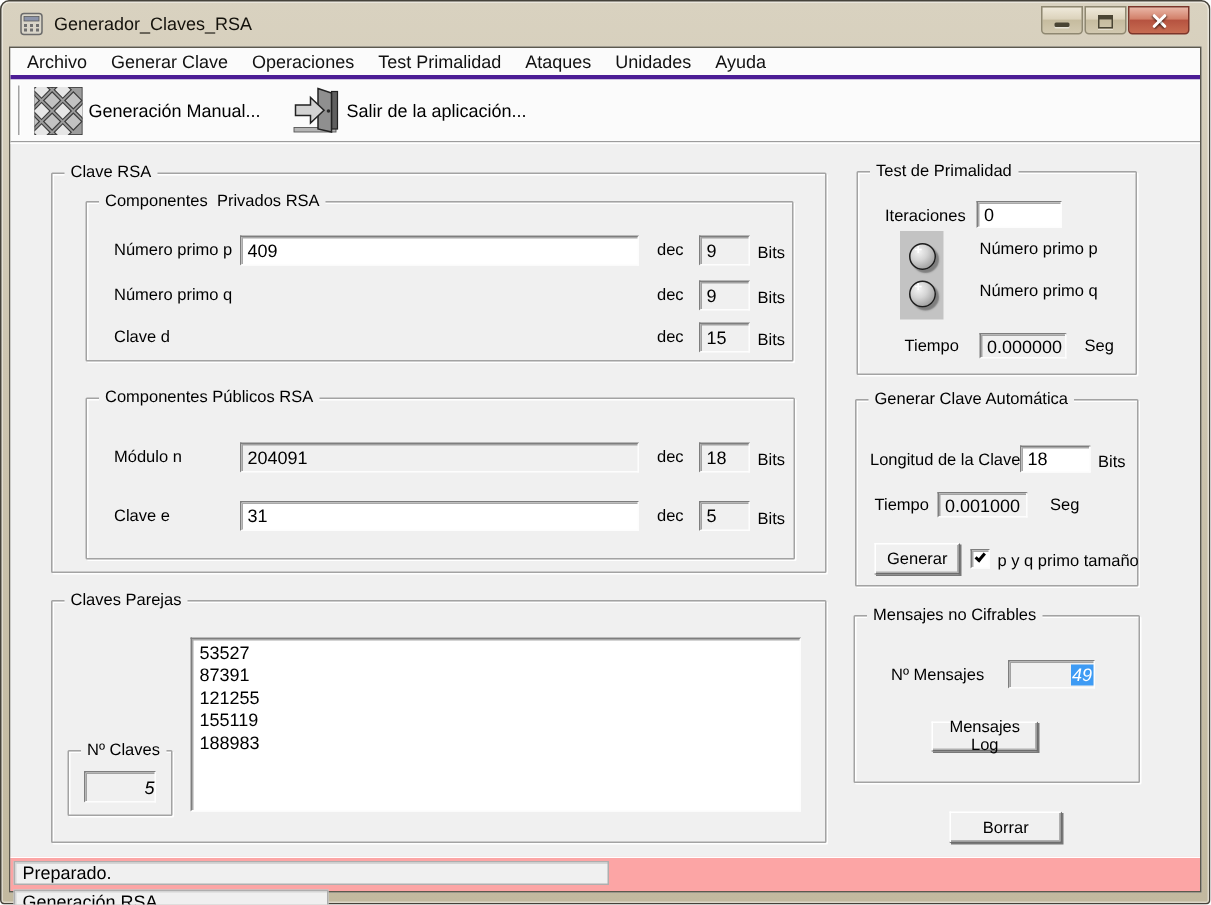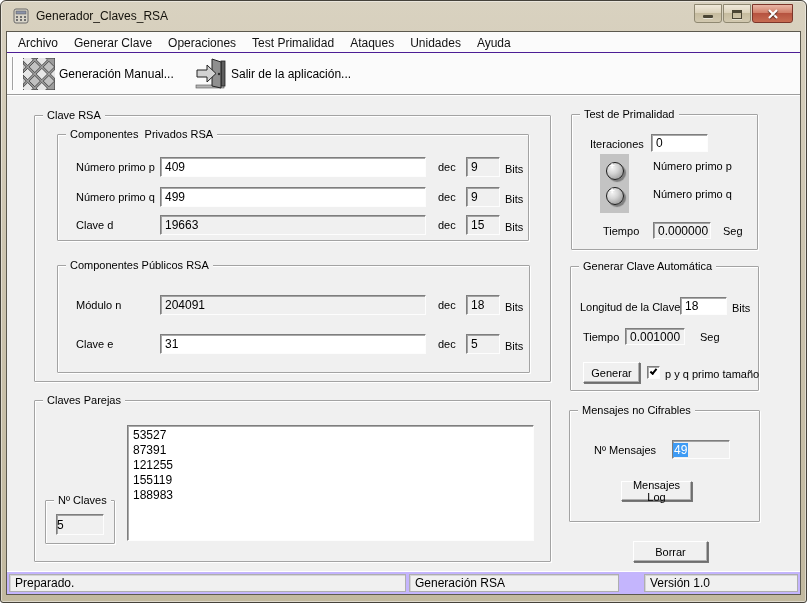--- a/index.html
+++ b/index.html
@@ -18,36 +18,36 @@
     display:flex;align-items:flex-end;justify-content:center;position:relative;}
   .cap-btn.close{width:41px;border-color:#7c352a;background:linear-gradient(#e9b6a6 0%,#d2806a 45%,#b65340 50%,#c76c52 100%);align-items:center;}
   .glyph-min{width:10px;height:3px;background:#4a4534;border-radius:1px;margin-bottom:4px;box-shadow:0 1px 0 rgba(255,255,255,0.55);}
   .glyph-max{width:10px;height:9px;border:1px solid #4a4534;border-top-width:3px;margin-bottom:3px;box-shadow:0 1px 0 rgba(255,255,255,0.45);}
   .glyph-close{position:relative;width:12px;height:12px;}
   .glyph-close i{position:absolute;left:0;top:5px;width:12px;height:2px;background:#fff;border-radius:1px;box-shadow:0 1px 1px rgba(0,0,0,0.45);}
   .glyph-close i.b1{transform:rotate(45deg);}
   .glyph-close i.b2{transform:rotate(-45deg);}
   
   .frame-inner{position:absolute;left:5px;top:30px;width:795px;height:564px;border:1px solid #5c594e;background:#f0f0f0;display:flex;flex-direction:column;}
-  .menubar{height:21px;background:#fbfbfb;display:flex;align-items:flex-end;padding-left:3px;border-bottom:1px solid #4c1d95;}
+  .menubar{height:21px;background:#fbfbfb;display:flex;align-items:flex-end;padding-left:3px;border-bottom:3px solid #4c1d95;}
   .menu-item{font-size:12px;color:#111;padding:2px 8px;cursor:default;}
   .toolbar{height:42px;background:#fbfbfb;position:relative;border-bottom:1px solid #9d9d9d;}
   .tb-grip{position:absolute;left:5px;top:4px;bottom:4px;width:2px;border-left:1px solid #a2a2a2;border-right:1px solid #ffffff;}
   .tb-btn{position:absolute;top:4px;height:34px;display:flex;align-items:center;gap:4px;padding:0 2px;background:transparent;border:none;}
   .tb-label{font-size:12px;color:#000;white-space:nowrap;}
   .client{flex:1;position:relative;background:#f0f0f0;border-top:1px solid #ffffff;}
   
   .groupbox{position:absolute;border:1px solid #a3a3a3;box-shadow:inset 1px 1px 0 #ffffff,1px 1px 0 #ffffff;border-radius:1px;}
   .gb-title{position:absolute;top:-8px;left:8px;background:#f0f0f0;padding:0 4px;font-size:11px;color:#000;white-space:pre;line-height:14px;}
   .lbl{position:absolute;font-size:11px;color:#000;white-space:nowrap;line-height:13px;}
   .sunken{position:absolute;background:#fff;border:1px solid;border-color:#7e7e7e #fdfdfd #fdfdfd #7e7e7e;
     box-shadow:inset 1px 1px 0 rgba(84,84,84,0.5);font-size:12px;color:#000;}
   .sunken.gray{background:#f0f0f0;}
   div.sunken{display:flex;align-items:center;padding:0 4px;}
-  div.sunken.center{justify-content:flex-start;padding:0;}
+  div.sunken.center{justify-content:flex-end;padding:0;font-style:italic;}
   input.sunken{font:12px "Liberation Sans",sans-serif;padding:0 4px;outline:none;}
   .btn95{position:absolute;background:#f0f0f0;border:1px solid;border-color:#ffffff #6d6d6d #6d6d6d #ffffff;
     box-shadow:1px 1px 0 rgba(0,0,0,0.5),inset -1px -1px 0 #b0b0b0;
     font:11px "Liberation Sans",sans-serif;color:#000;display:flex;align-items:center;justify-content:center;}
   .listbox{position:absolute;background:#fff;border:1px solid;border-color:#7e7e7e #fdfdfd #fdfdfd #7e7e7e;
     box-shadow:inset 1px 1px 0 rgba(84,84,84,0.5);font-size:12px;line-height:15px;padding:2px 0 0 5px;overflow:hidden;}
   .list-item{color:#000;}
   .rsa-row{position:absolute;left:0;height:20px;width:100%;}
   .rsa-row .rlabel{left:18px;top:4px;}
   .rsa-row .rfield{left:102px;top:0;width:266px;height:20px;}
@@ -57,21 +57,21 @@
   .led-panel{position:absolute;background:#c3c3c3;display:flex;flex-direction:column;align-items:center;justify-content:space-evenly;}
   .led{width:18px;height:18px;border-radius:50%;border:1px solid #1d1d1d;position:relative;
     background:radial-gradient(circle at 34% 30%,#f4f4f4 0%,#d4d4d4 38%,#a9a9a9 72%,#989898 100%);
     box-shadow:2px 2px 1px rgba(70,70,70,0.55);}
   .led::after{content:"+";position:absolute;left:3px;top:-2px;font-size:9px;font-weight:bold;color:#fff;}
   .checkbox{position:absolute;width:13px;height:13px;background:#fff;border:1px solid;border-color:#7e7e7e #fdfdfd #fdfdfd #7e7e7e;
     box-shadow:inset 1px 1px 0 rgba(84,84,84,0.5);}
   .checkmark{position:absolute;left:2px;top:2px;width:7px;height:4px;border-left:2px solid #000;border-bottom:2px solid #000;transform:rotate(-50deg);}
   .sel{background:#3e9bf4;color:#fff;padding:0 1px;}
   
-  .statusbar{height:23px;background:#c4b5fd;border-top:1px solid #ffffff;display:flex;gap:3px;padding:2px 2px 2px 2px;}
+  .statusbar{height:23px;background:#fca5a5;border-top:1px solid #ffffff;display:flex;gap:3px;padding:2px 2px 2px 2px;flex-direction:column;}
   .status-cell{border:1px solid #aeaeae;box-shadow:inset 1px 1px 0 rgba(130,130,130,0.25);font-size:12px;color:#000;
     display:flex;align-items:center;padding:0 5px;background:#f0f0f0;}
 </style>
 </head>
 <body>
 
 <div class="window">
 
   <div class="titlebar">
     <svg class="app-icon" viewBox="0 0 16 16">
@@ -164,29 +164,27 @@
           <div class="rsa-row" style="top:22px;">
             <span class="lbl rlabel">Número primo p</span>
             <input class="sunken rfield" value="409" style="">
             <span class="lbl rdec">dec</span>
             <div class="sunken gray rbits">9</div>
             <span class="lbl rbitslbl">Bits</span>
           </div>
 
           <div class="rsa-row" style="top:52px;">
             <span class="lbl rlabel">Número primo q</span>
-            <input class="sunken rfield" value="499" style="">
             <span class="lbl rdec">dec</span>
             <div class="sunken gray rbits">9</div>
             <span class="lbl rbitslbl">Bits</span>
           </div>
 
           <div class="rsa-row" style="top:80px;">
             <span class="lbl rlabel">Clave d</span>
-            <div class="sunken gray rfield">19663</div>
             <span class="lbl rdec">dec</span>
             <div class="sunken gray rbits">15</div>
             <span class="lbl rbitslbl">Bits</span>
           </div>
         </div>
 
         <div class="groupbox" style="left:22px;top:149px;width:473px;height:108px;">
           <span class="gb-title">Componentes Públicos RSA</span>
 
           <div class="rsa-row" style="top:29px;">

